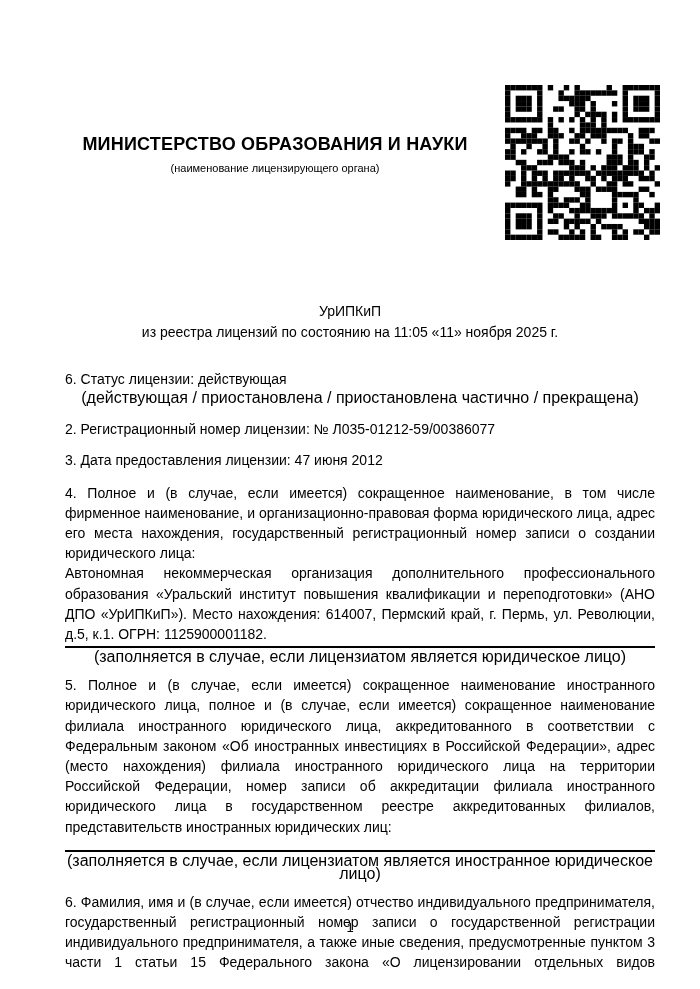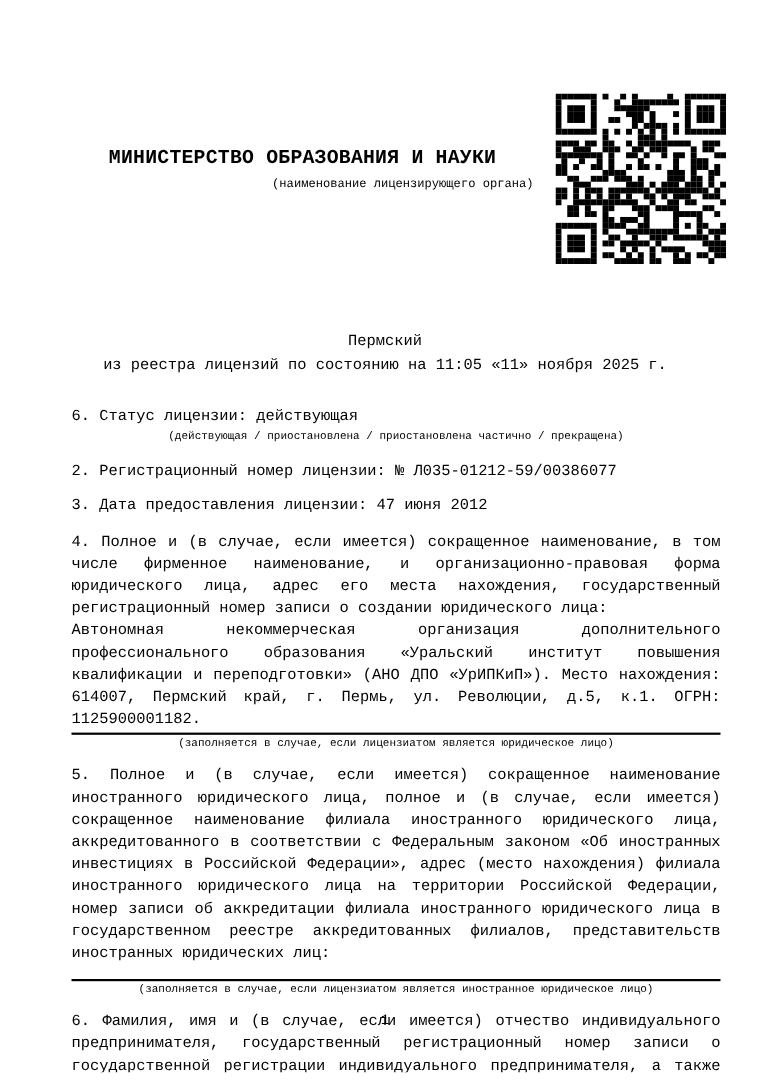--- a/index.html
+++ b/index.html
@@ -1,37 +1,37 @@
 <!DOCTYPE html>
 <html lang="ru"><head>
 <meta charset="utf-8">
 <style>
   html,body{margin:0;padding:0;background:#ffffff;}
   .page{
     position:relative;
     width:700px;height:975px;
     background:#ffffff;color:#000;
-    font-family:Liberation Mono, monospace;
+    font-family:Liberation Sans, sans-serif;
     overflow:hidden;
     margin:0 auto;
   }
   
   .header-row{display:flex;align-items:flex-start;padding:85px 40px 0 65px;}
   .ministry{width:420px;text-align:center;padding-top:46px;}
   .ministry-name{font-weight:bold;font-size:18px;line-height:26px;letter-spacing:.2px;}
-  .ministry-caption{font-size:11px;line-height:14px;margin-top:4px;text-align:right;}
+  .ministry-caption{font-size:11px;line-height:14px;margin-top:4px;}
   .qr{width:155px;height:155px;margin-left:auto;flex:0 0 auto;}
   .qr svg{display:block;}
   
   .doc-title{text-align:center;font-size:14px;line-height:21px;margin-top:61px;}
   
   .content{padding:0 45px 0 65px;font-size:14px;}
   .content p{margin:0;line-height:20.2px;}
   .just{text-align:justify;}
-  .note{font-size:10px;line-height:13px;text-align:center;margin-top:2px;}
+  .note{font-size:16px;line-height:13px;text-align:center;margin-top:2px;}
   .rule{border:none;border-top:2px solid #000;margin:2px 0 0 0;height:0;}
   .blank-rule{margin-top:13px;}
   .item-1{margin-top:26px;}
   .item-2{margin-top:15px;}
   .item-3{margin-top:11px;}
   .item-4{margin-top:12px;}
   .item-5{margin-top:12px;}
   .item-6{margin-top:12px;}
   .item-7{margin-top:29px;}
   
@@ -489,21 +489,21 @@
           <rect x="90.86" y="149.66" width="5.40" height="5.40"></rect>
           <rect x="106.90" y="149.66" width="5.40" height="5.40"></rect>
           <rect x="112.24" y="149.66" width="5.40" height="5.40"></rect>
           <rect x="117.59" y="149.66" width="5.40" height="5.40"></rect>
           <rect x="138.97" y="149.66" width="5.40" height="5.40"></rect>
         </svg>
       </div>
   </div>
 
   <div class="doc-title">
-    <div>Пермский</div>
+    <div>УрИПКиП</div>
     <div>из реестра лицензий по состоянию на 11:05 «11» ноября 2025 г.</div>
   </div>
 
   <div class="content">
 
     <div class="item-1">
       <p>6. Статус лицензии: действующая</p>
       <div class="note">(действующая / приостановлена / приостановлена частично / прекращена)</div>
     </div>
 

